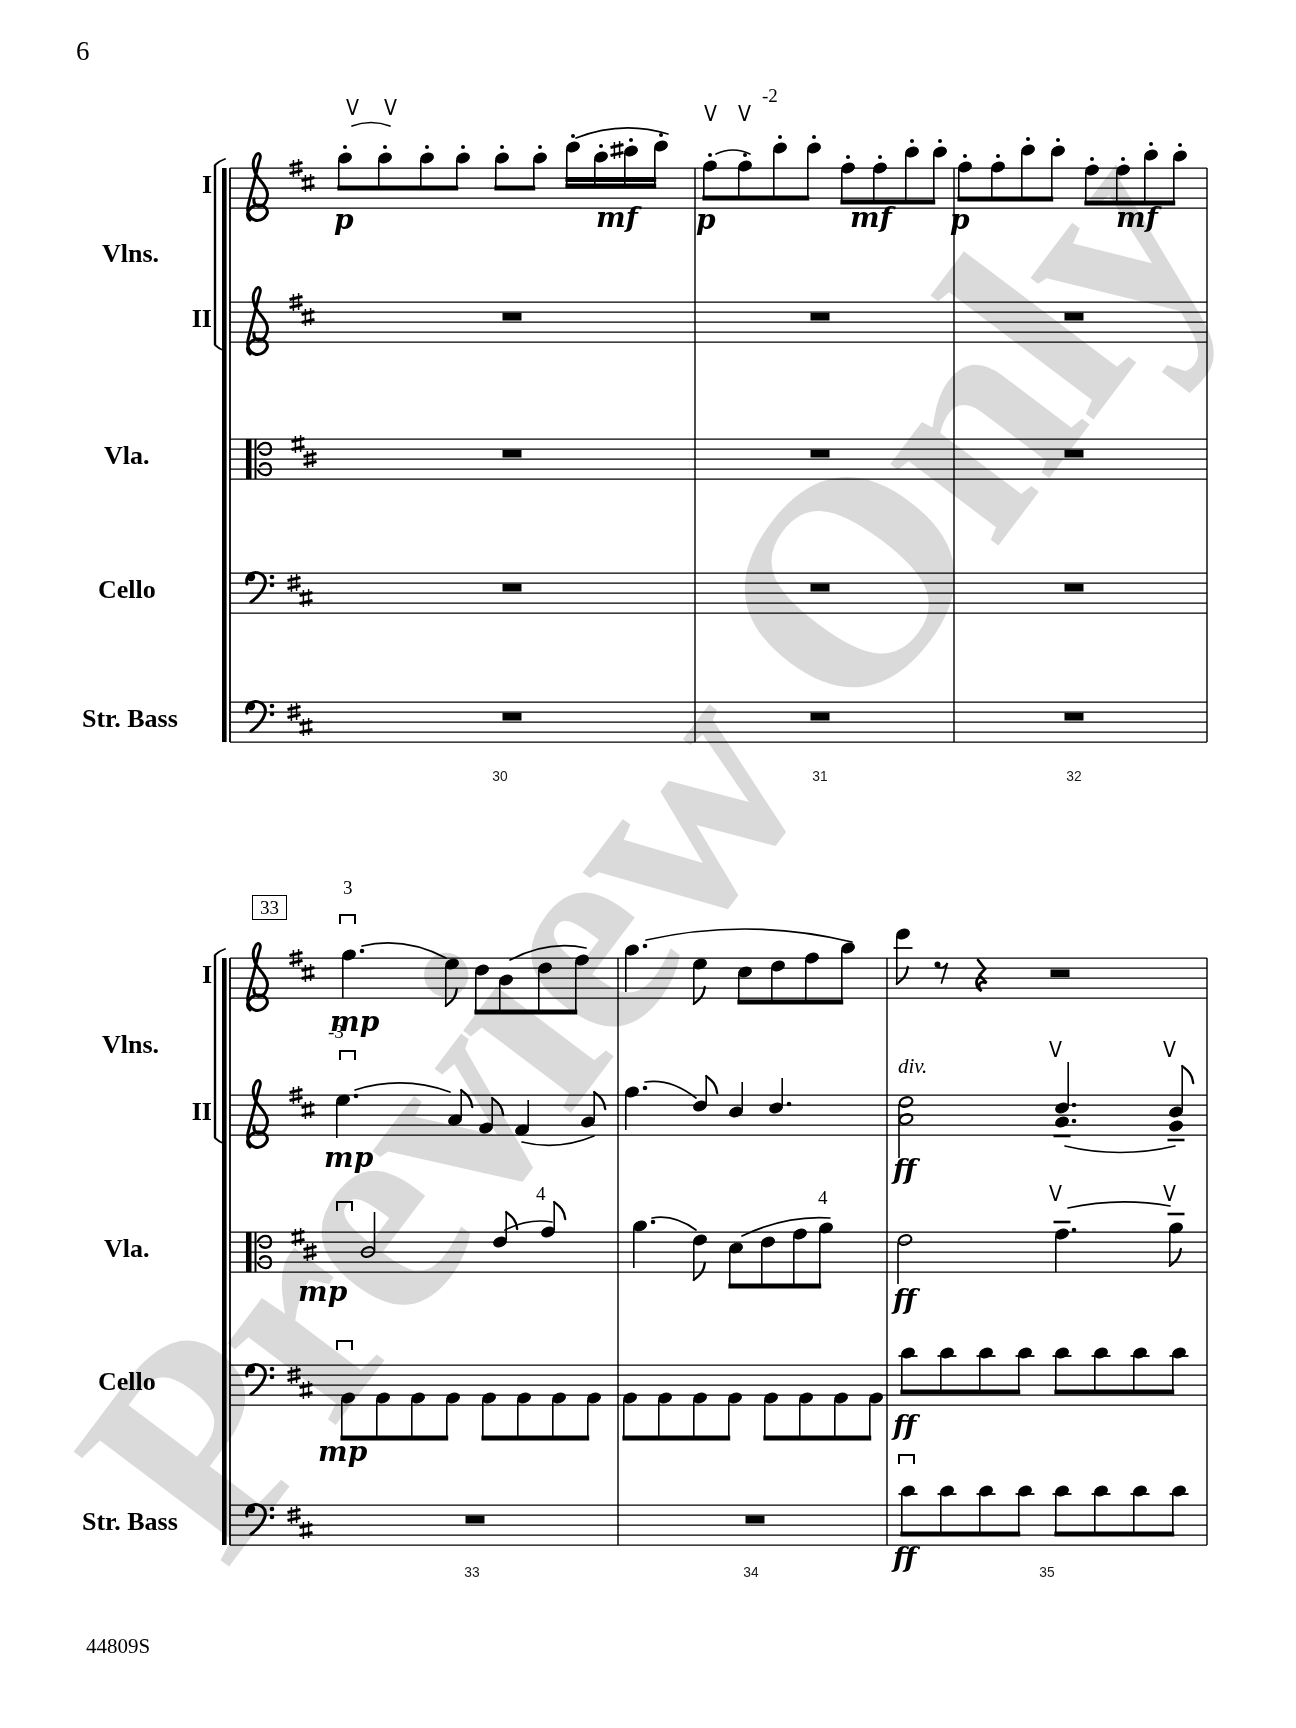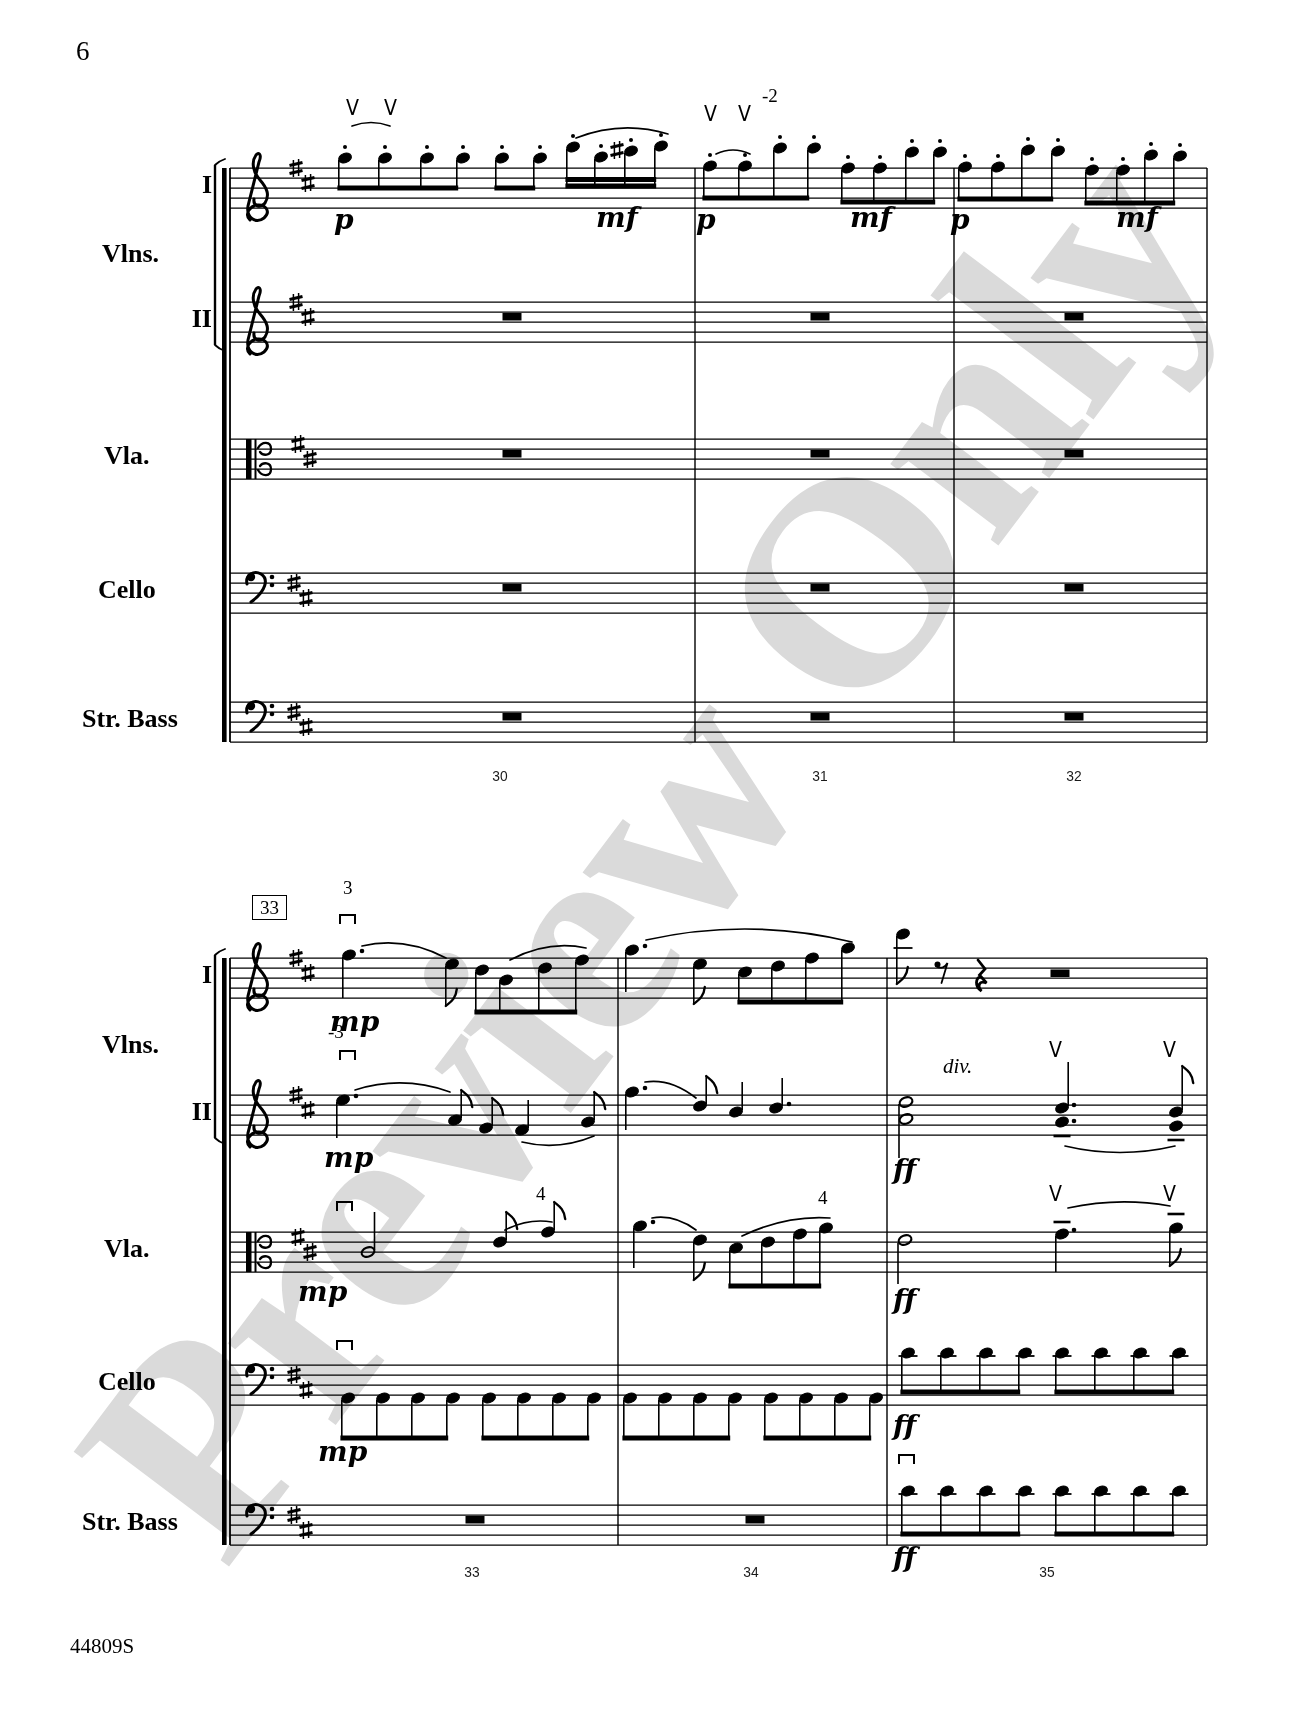--- a/index.html
+++ b/index.html
@@ -516,21 +516,21 @@
     <ellipse cx="1101" cy="1491" rx="6.6" ry="4.6" transform="rotate(-20 1101 1491)" fill="#000" stroke="#000" stroke-width="1"></ellipse>
     <line x1="1094.8" y1="1493" x2="1094.8" y2="1534" stroke="#000" stroke-width="1.6"></line>
     <ellipse cx="1140" cy="1491" rx="6.6" ry="4.6" transform="rotate(-20 1140 1491)" fill="#000" stroke="#000" stroke-width="1"></ellipse>
     <line x1="1133.8" y1="1493" x2="1133.8" y2="1534" stroke="#000" stroke-width="1.6"></line>
     <ellipse cx="1179" cy="1491" rx="6.6" ry="4.6" transform="rotate(-20 1179 1491)" fill="#000" stroke="#000" stroke-width="1"></ellipse>
     <line x1="1172.8" y1="1493" x2="1172.8" y2="1534" stroke="#000" stroke-width="1.6"></line>
     <line x1="1054.4" y1="1534" x2="1174.2" y2="1534" stroke="#000" stroke-width="4.8"></line>
   </svg>
 
 <div class="ov pnum" style="left:76px;top:38px">6</div>
-<div class="ov plate" style="left:70px;top:1636px">44809S</div>
+<div class="ov plate" style="left:86px;top:1636px">44809S</div>
 
 <div class="ov inst ra" style="left:140px;top:172px">I</div>
 <div class="ov inst" style="left:102px;top:241px">Vlns.</div>
 <div class="ov inst ra" style="left:140px;top:306px">II</div>
 <div class="ov inst" style="left:104px;top:443px">Vla.</div>
 <div class="ov inst" style="left:98px;top:577px">Cello</div>
 <div class="ov inst" style="left:82px;top:706px">Str. Bass</div>
 
 <div class="ov vbow" style="left:346px;top:98px">V</div>
 <div class="ov vbow" style="left:384px;top:98px">V</div>
@@ -561,21 +561,21 @@
 <div class="ov fing" style="left:818px;top:1188px">4</div>
 <div class="ov dbow" style="left:339px;top:914px"></div>
 <div class="ov dbow" style="left:339px;top:1050px"></div>
 <div class="ov dbow" style="left:336px;top:1201px"></div>
 <div class="ov dbow" style="left:336px;top:1340px"></div>
 <div class="ov dbow" style="left:898px;top:1454px"></div>
 <div class="ov dyn" style="left:330px;top:1008px">mp</div>
 <div class="ov dyn" style="left:324px;top:1144px">mp</div>
 <div class="ov dyn" style="left:298px;top:1278px">mp</div>
 <div class="ov dyn" style="left:318px;top:1438px">mp</div>
-<div class="ov divisi" style="left:943px;top:1056px">div.</div>
+<div class="ov divisi" style="left:898px;top:1056px">div.</div>
 <div class="ov dyn" style="left:893px;top:1156px">ff</div>
 <div class="ov dyn" style="left:893px;top:1286px">ff</div>
 <div class="ov dyn" style="left:893px;top:1412px">ff</div>
 <div class="ov dyn" style="left:893px;top:1544px">ff</div>
 <div class="ov vbow" style="left:1049px;top:1040px">V</div>
 <div class="ov vbow" style="left:1163px;top:1040px">V</div>
 <div class="ov vbow" style="left:1049px;top:1184px">V</div>
 <div class="ov vbow" style="left:1163px;top:1184px">V</div>
 <div class="ov mnum" style="left:450px;top:1564px">33</div>
 <div class="ov mnum" style="left:729px;top:1564px">34</div>

